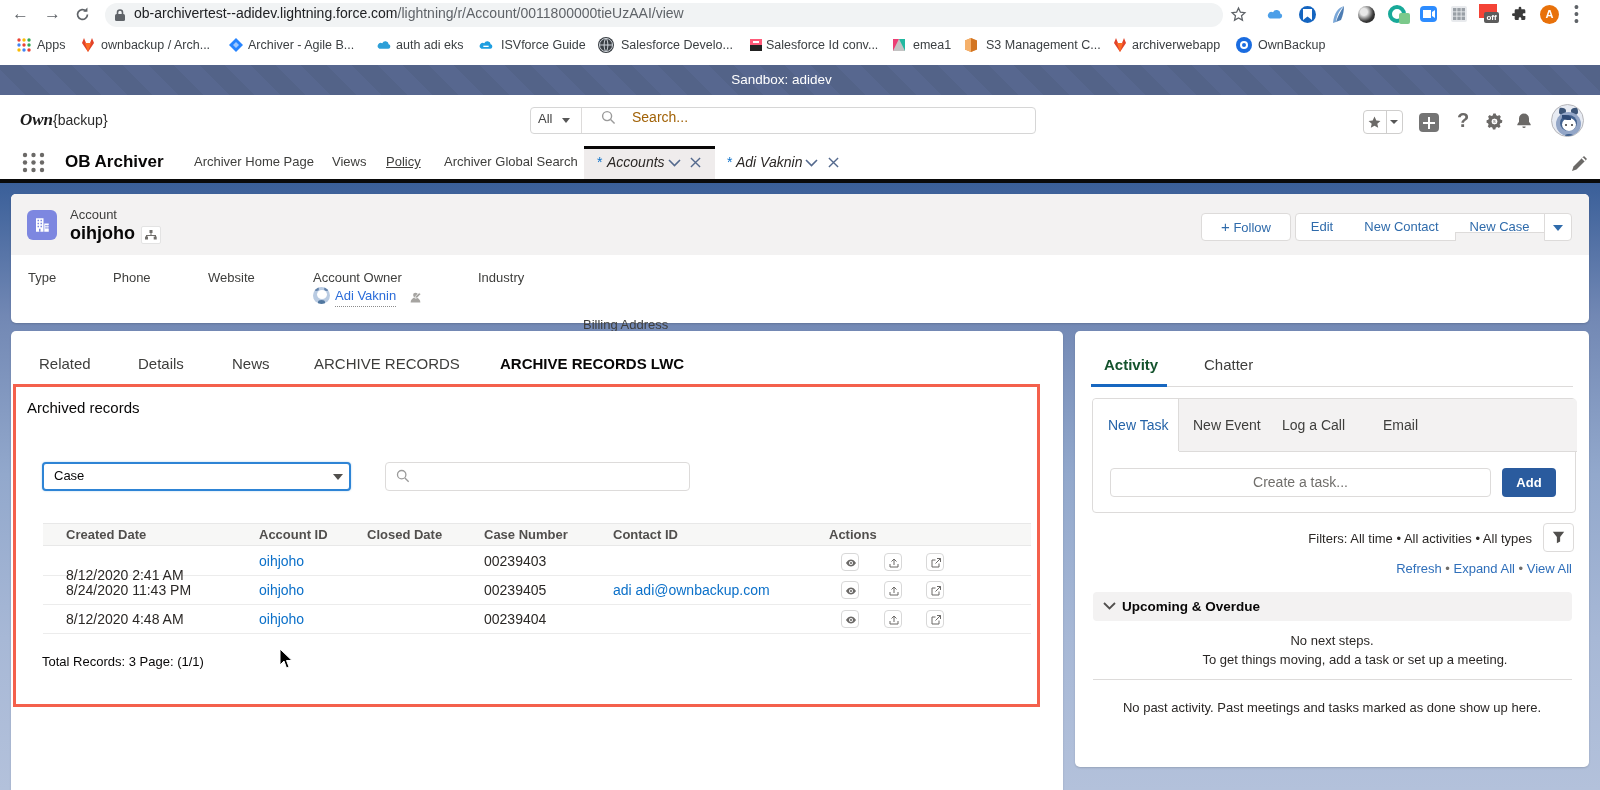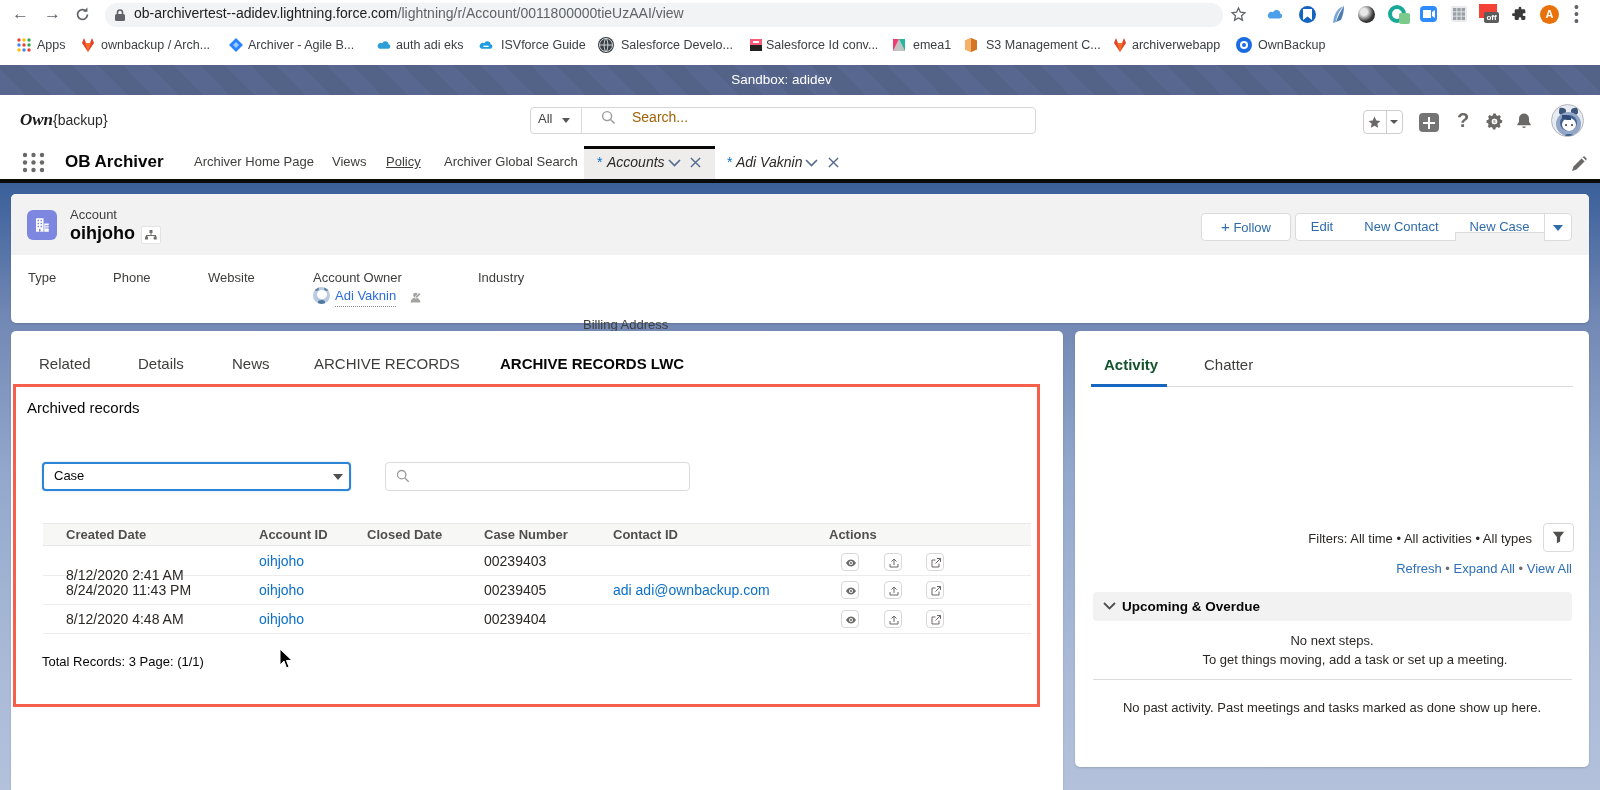--- a/index.html
+++ b/index.html
@@ -417,20 +417,31 @@
     <svg class="abs" style="left:268px;top:317px;" width="14" height="22" viewBox="0 0 14 22">
           <path fill="#000" stroke="#fff" stroke-width="1" d="M1 1v16l4-4 2.5 7 2.5-1-2.5-6.5H13z"></path>
         </svg>
   </div>
 
   <div class="card" id="rightcard" style="left:1075px;top:148px;width:514px;height:436px;">
     <div class="abs" style="left:29px;top:25px;font-size:15px;font-weight:bold;color:#14532d;">Activity</div>
     <div class="abs" style="left:129px;top:25px;font-size:15px;color:#3e3e3c;">Chatter</div>
     <div class="abs" style="left:16px;top:55px;width:482px;height:1px;background:#dddbda;"></div>
     <div class="abs" style="left:16px;top:53px;width:76px;height:3px;background:#1767c0;"></div>
+    <div class="abs" style="left:17px;top:67px;width:484px;height:115px;border:1px solid #dddbda;border-radius:4px;background:#fff;">
+      <div class="abs" style="left:0;top:0;width:484px;height:52px;background:#f3f2f2;border-radius:4px 4px 0 0;"></div>
+      <div class="abs" style="left:0;top:0;width:86px;height:52px;background:#fff;border-right:1px solid #dddbda;border-radius:4px 0 0 0;"></div>
+      <div class="abs" style="left:86px;top:52px;width:398px;height:1px;background:#dddbda;"></div>
+      <div class="abs" style="left:15px;top:18px;font-size:14px;color:#2563a8;">New Task</div>
+      <div class="abs" style="left:100px;top:18px;font-size:14px;color:#3e3e3c;">New Event</div>
+      <div class="abs" style="left:189px;top:18px;font-size:14px;color:#3e3e3c;">Log a Call</div>
+      <div class="abs" style="left:290px;top:18px;font-size:14px;color:#3e3e3c;">Email</div>
+      <div class="abs" style="left:17px;top:69px;width:381px;height:29px;border:1px solid #dddbda;border-radius:4px;text-align:center;font-size:14px;color:#706e6b;line-height:27px;">Create a task...</div>
+      <div class="abs" style="left:409px;top:69px;width:54px;height:29px;background:#2a5b9e;border-radius:4px;text-align:center;font-size:13px;font-weight:bold;color:#fff;line-height:29px;">Add</div>
+    </div>
     <div class="abs" style="right:57px;top:200px;font-size:13px;color:#2b2826;white-space:nowrap;">Filters: All time • All activities • All types</div>
     <div class="abs" style="left:468px;top:192px;width:31px;height:29px;border:1px solid #dddbda;border-radius:4px;background:#fff;"></div>
     <svg class="abs" style="left:477px;top:200px;" width="13" height="13" viewBox="0 0 16 16">
           <path fill="#514f4d" d="M1 1h14L10 7.5V13l-4 2V7.5z"></path>
         </svg>
     <div class="abs" style="right:17px;top:230px;font-size:13px;white-space:nowrap;"><span class="lnk">Refresh</span><span style="color:#706e6b;"> • </span><span class="lnk">Expand All</span><span style="color:#706e6b;"> • </span><span class="lnk">View All</span></div>
     <div class="abs" style="left:18px;top:261px;width:479px;height:29px;background:#f3f2f2;border-radius:4px;"></div>
     <svg class="abs" style="left:28px;top:271px;" width="13" height="8" viewBox="0 0 13 8">
           <path fill="none" stroke="#514f4d" stroke-width="1.8" d="M1 1l5.5 5.5L12 1"></path>
         </svg>

